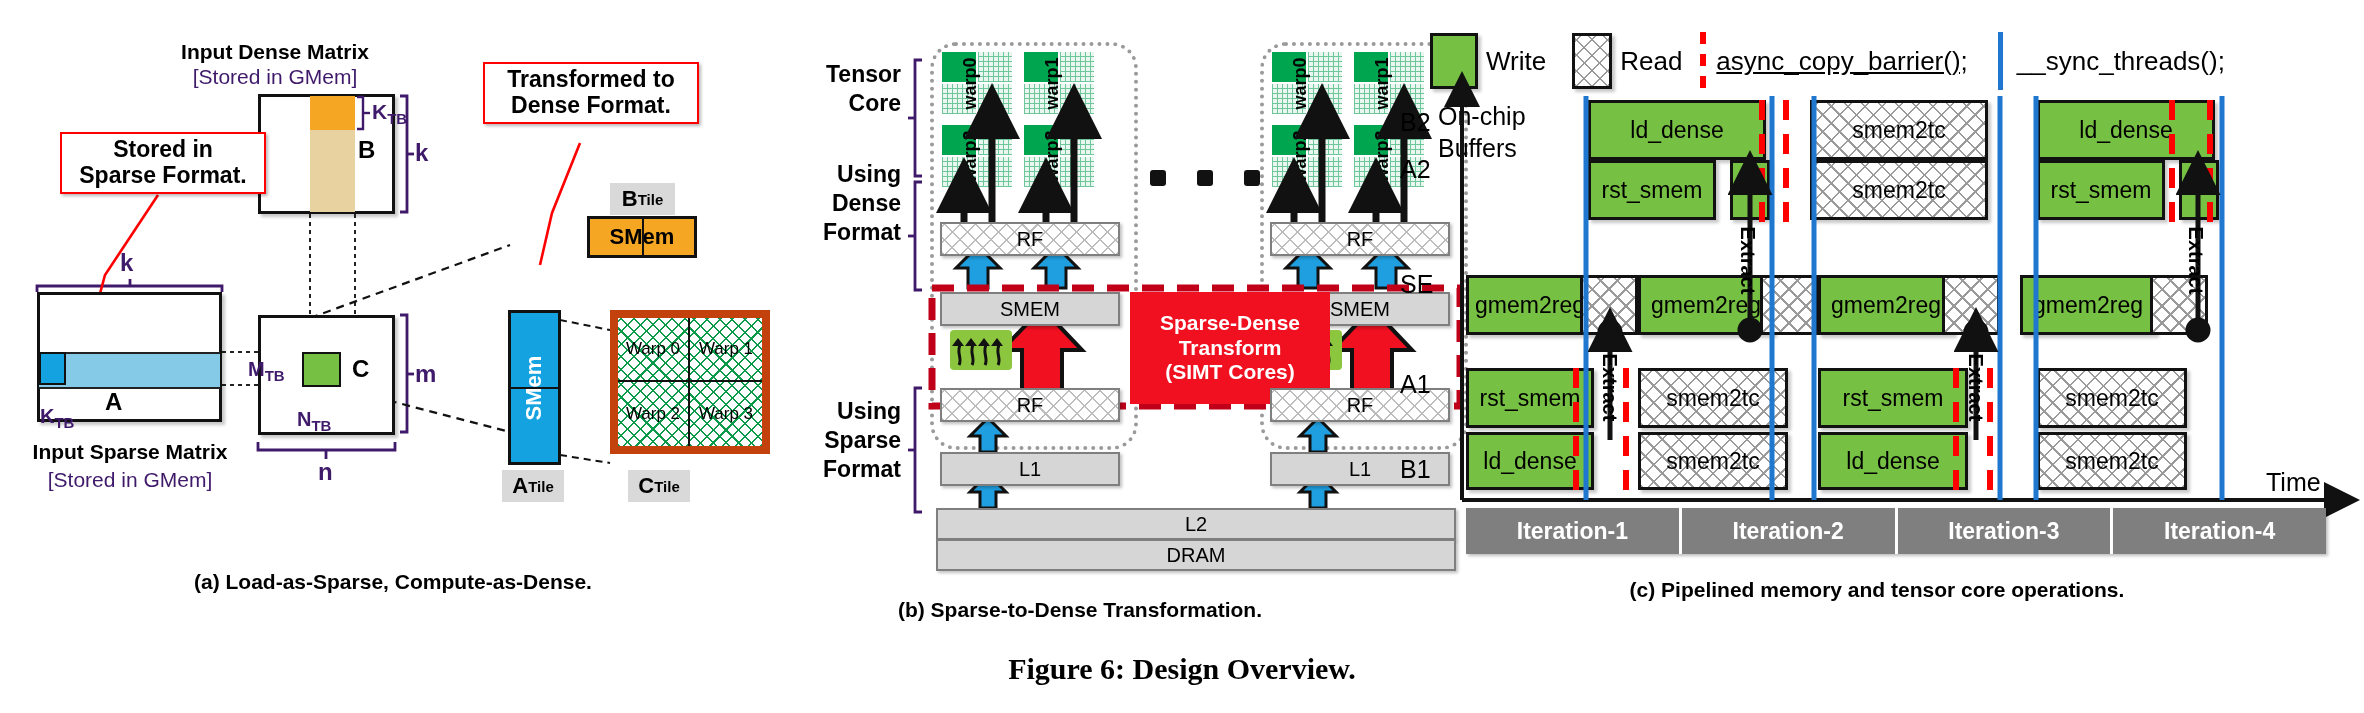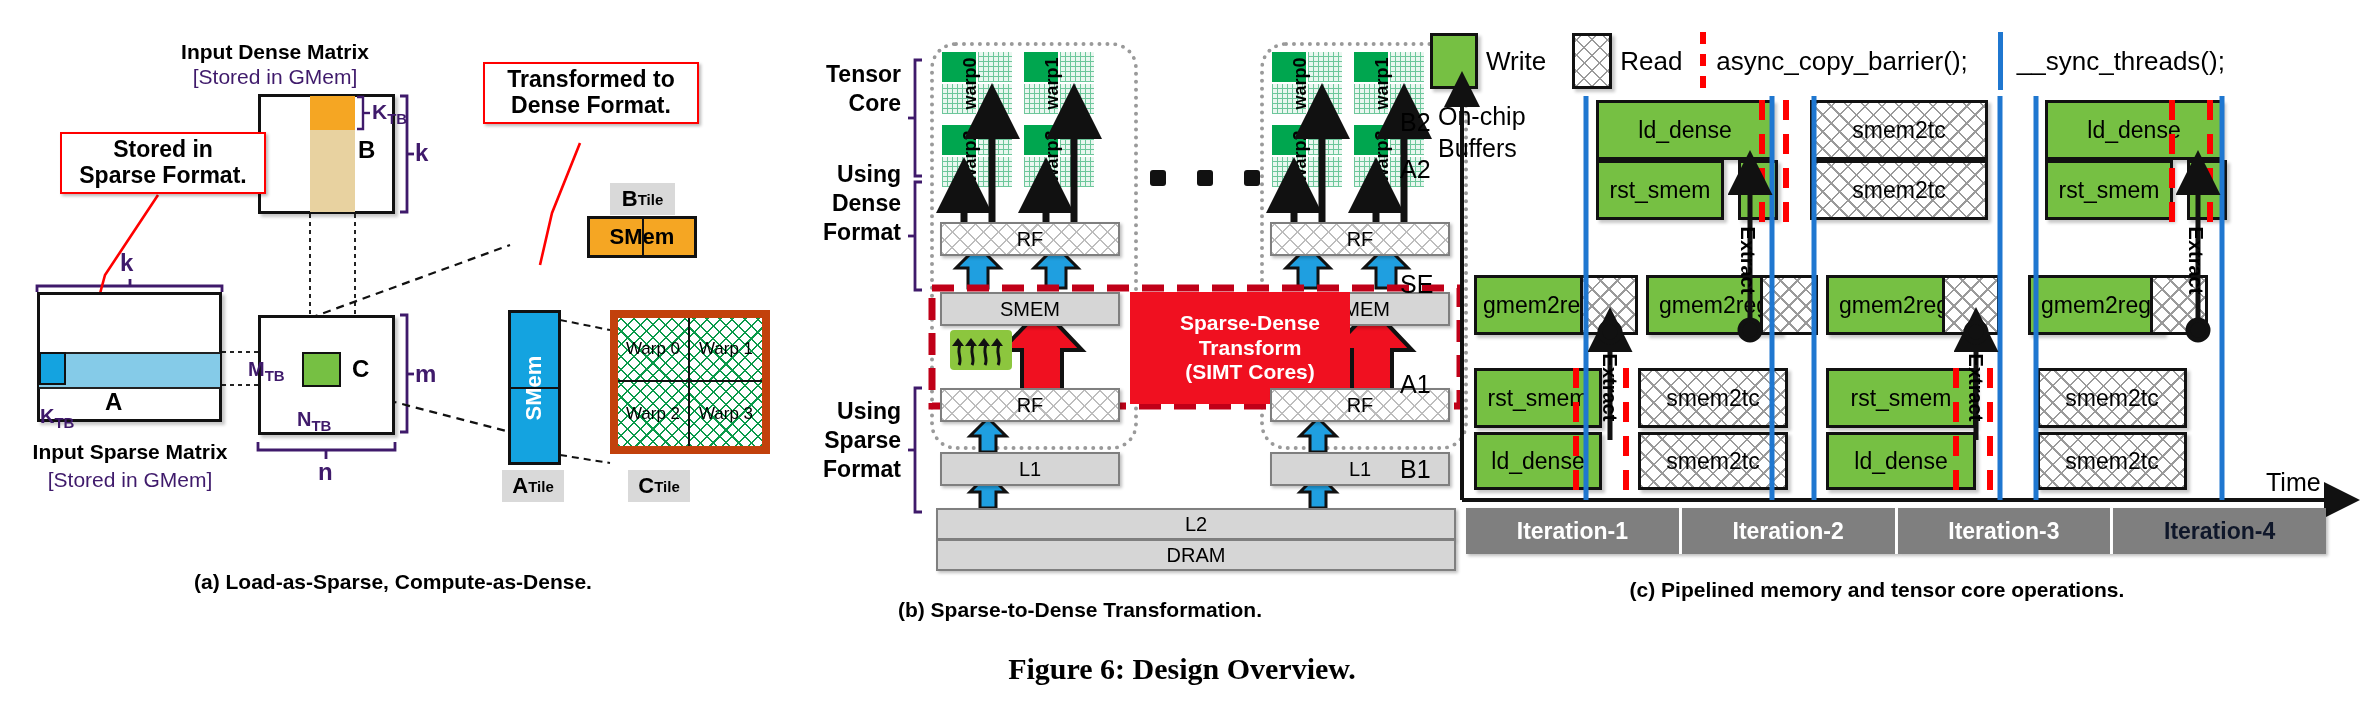--- a/index.html
+++ b/index.html
@@ -12,21 +12,21 @@
           font-weight:bold;font-size:23px;line-height:1.12;padding:3px 6px;
           box-shadow:2px 2px 3px rgba(0,0,0,.28);}
   .matbox{border:3px solid #111;background:#fff;box-sizing:border-box;
           box-shadow:3px 3px 3px rgba(0,0,0,.22);}
   .lbl{font-size:24px;font-weight:bold;}
   .sub{font-size:15px;vertical-align:sub;}
   svg{position:absolute;left:0;top:0;overflow:visible;}
   .grey{background:#d9d9d9;}
   .greybar{background:#d6d6d6;border:2.5px solid #7f7f7f;box-sizing:border-box;
            text-align:left;font-size:20px;box-shadow:2px 2px 3px rgba(0,0,0,.25);}
-  .greenblk{background:#76c043;border:3px solid #111;box-sizing:border-box;margin-left:8px;}
+  .greenblk{background:#76c043;border:3px solid #111;box-sizing:border-box;}
   .ctr{display:flex;align-items:center;justify-content:center;}
   .warpcell{font-size:17px;}
 </style>
 </head>
 <body>
 
 <div class="fig">
 
   <div class="abs" style="left:0;top:0;width:770px;height:640px;">
 
@@ -376,21 +376,21 @@
             <path d="M8,8 l6,8 l-12,0 z"></path>
             <path d="M21,8 l6,8 l-12,0 z"></path>
             <path d="M34,8 l6,8 l-12,0 z"></path>
             <path d="M47,8 l6,8 l-12,0 z"></path>
           </g>
       </svg>
     </div>
 
     <div class="abs" style="left:360px;top:292px;width:200px;height:112px;background:#f01020;color:#fff;
                 display:flex;flex-direction:column;align-items:center;justify-content:center;
-                font-weight:bold;font-size:21px;line-height:1.18;padding-left:20px;">
+                font-weight:bold;font-size:21px;line-height:1.18;">
       <div>Sparse-Dense</div>
       <div>Transform</div>
       <div>(SIMT Cores)</div>
     </div>
 
     <div class="abs greybar ctr" style="left:170px;top:388px;width:180px;height:34px;background:
          repeating-linear-gradient(45deg,#bdbdbd 0 1.5px,transparent 1.5px 11px),
          repeating-linear-gradient(-45deg,#bdbdbd 0 1.5px,transparent 1.5px 11px),#fff;">
       <span>RF</span>
     </div>
@@ -420,21 +420,21 @@
   <div class="abs" style="left:1390px;top:0;width:974px;height:640px;">
 
     <div class="abs" style="left:40px;top:30px;width:900px;height:62px;display:flex;align-items:center;">
       <span style="width:42px;height:50px;background:#76c043;border:3px solid #111;display:inline-block;box-shadow:3px 3px 3px rgba(0,0,0,.22);"></span>
       <span style="font-size:26px;margin:0 26px 0 8px;">Write</span>
       <span style="width:34px;height:50px;border:3px solid #111;display:inline-block;box-shadow:3px 3px 3px rgba(0,0,0,.22);background:
          repeating-linear-gradient(45deg,#9a9a9a 0 1.5px,transparent 1.5px 11px),
          repeating-linear-gradient(-45deg,#9a9a9a 0 1.5px,transparent 1.5px 11px),#fff;"></span>
       <span style="font-size:26px;margin:0 18px 0 8px;">Read</span>
       <span style="width:6px;height:58px;display:inline-block;background:repeating-linear-gradient(180deg,#ff0000 0 12px,transparent 12px 22px);"></span>
-      <span style="font-size:26px;margin:0 30px 0 10px;">async_copy_barrier();</span>
+      <span style="font-size:26px;margin:0 30px 0 10px;text-decoration:underline;">async_copy_barrier();</span>
       <span style="width:5px;height:58px;display:inline-block;background:#1f77d0;"></span>
       <span style="font-size:26px;margin-left:14px;">__sync_threads();</span>
     </div>
 
     <div class="abs" style="left:48px;top:100px;width:160px;font-size:25px;line-height:1.28;">
       <div>On-chip</div>
       <div>Buffers</div>
     </div>
 
     <div class="abs" style="left:10px;top:108px;font-size:25px;">B2</div>
@@ -594,21 +594,21 @@
     <div class="abs" style="left:76px;top:508px;width:860px;height:46px;display:flex;">
       <div class="ctr" style="flex:1;background:#7f7f7f;color:#fff;font-weight:bold;font-size:23px;border-right:3px solid #fff;box-shadow:2px 2px 3px rgba(0,0,0,.25);">
           <span>Iteration-1</span>
         </div>
       <div class="ctr" style="flex:1;background:#7f7f7f;color:#fff;font-weight:bold;font-size:23px;border-right:3px solid #fff;box-shadow:2px 2px 3px rgba(0,0,0,.25);">
           <span>Iteration-2</span>
         </div>
       <div class="ctr" style="flex:1;background:#7f7f7f;color:#fff;font-weight:bold;font-size:23px;border-right:3px solid #fff;box-shadow:2px 2px 3px rgba(0,0,0,.25);">
           <span>Iteration-3</span>
         </div>
-      <div class="ctr" style="flex:1;background:#7f7f7f;color:#0f172a;font-weight:bold;font-size:23px;box-shadow:2px 2px 3px rgba(0,0,0,.25);">
+      <div class="ctr" style="flex:1;background:#7f7f7f;color:#ffffff;font-weight:bold;font-size:23px;box-shadow:2px 2px 3px rgba(0,0,0,.25);">
           <span>Iteration-4</span>
         </div>
     </div>
 
     <div class="abs cap" style="left:0;top:578px;width:974px;">(c) Pipelined memory and tensor core operations.</div>
   </div>
 
   <div class="abs" style="left:0;top:652px;width:2364px;text-align:center;font-family:'Liberation Serif',serif;font-weight:bold;font-size:30px;">Figure 6: Design Overview.</div>
 
 </div>

